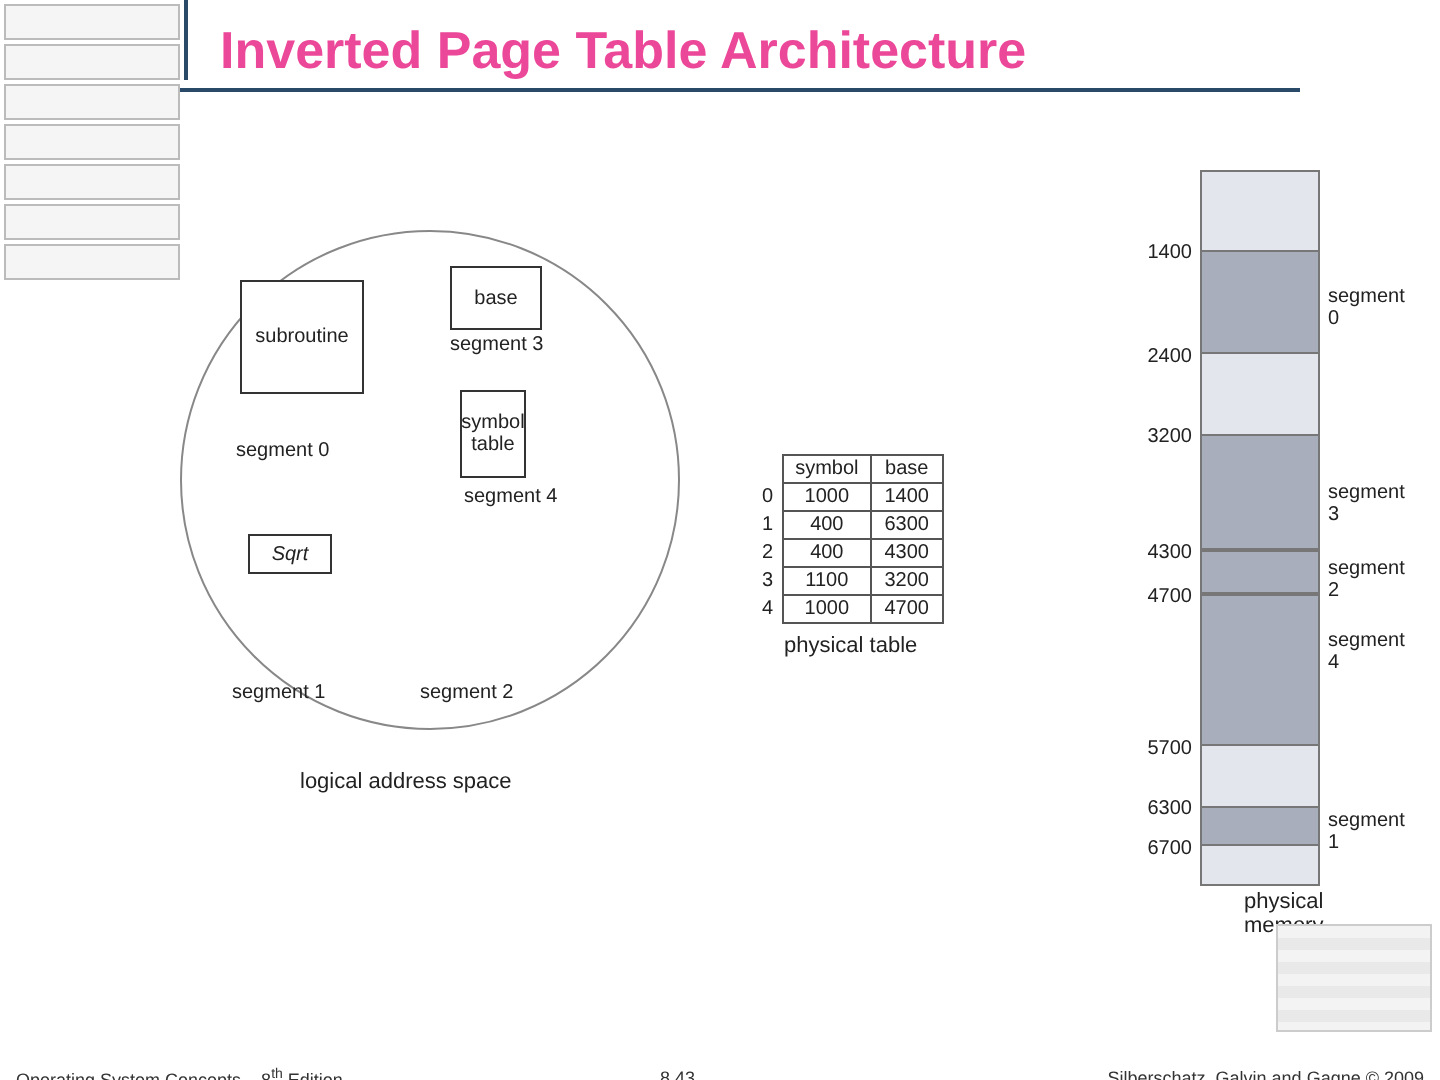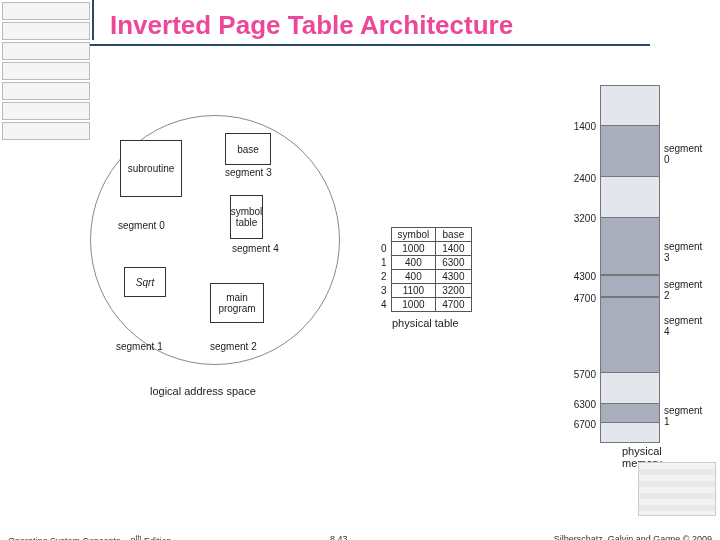--- a/index.html
+++ b/index.html
@@ -62,25 +62,23 @@
   <div class="box" style="left:100px; top:55px; width:62px; height:57px;">subroutine</div>
   <div class="seglabel" style="left:98px; top:135px;">segment 0</div>
 
   <div class="box" style="left:205px; top:48px; width:46px; height:32px;">base</div>
   <div class="seglabel" style="left:205px; top:82px;">segment 3</div>
 
   <div class="box" style="left:210px; top:110px; width:33px; height:44px; white-space:pre-line;">symbol
 table</div>
   <div class="seglabel" style="left:212px; top:158px;">segment 4</div>
 
-  <div class="box" style="left:104px; top:182px; width:42px; height:30px; font-style:italic;">Sqrt</div>
+  <div class="box" style="left:104px; top:182px; width:42px; height:20px; font-style:italic;">Sqrt</div>
   <div class="seglabel" style="left:96px; top:256px;">segment 1</div>
 
-  <div class="box" style="left:190px; top:198px; width:54px; height:40px; white-space:pre-line;">main
-program</div>
   <div class="seglabel" style="left:190px; top:256px;">segment 2</div>
 
   <div class="seglabel" style="left:130px; top:300px; font-size:11px;">logical address space</div>
 
   <table class="segtable">
     <tbody>
         <tr>
           <td class="idx"></td>
           <th>symbol</th>
           <th>base</th>

